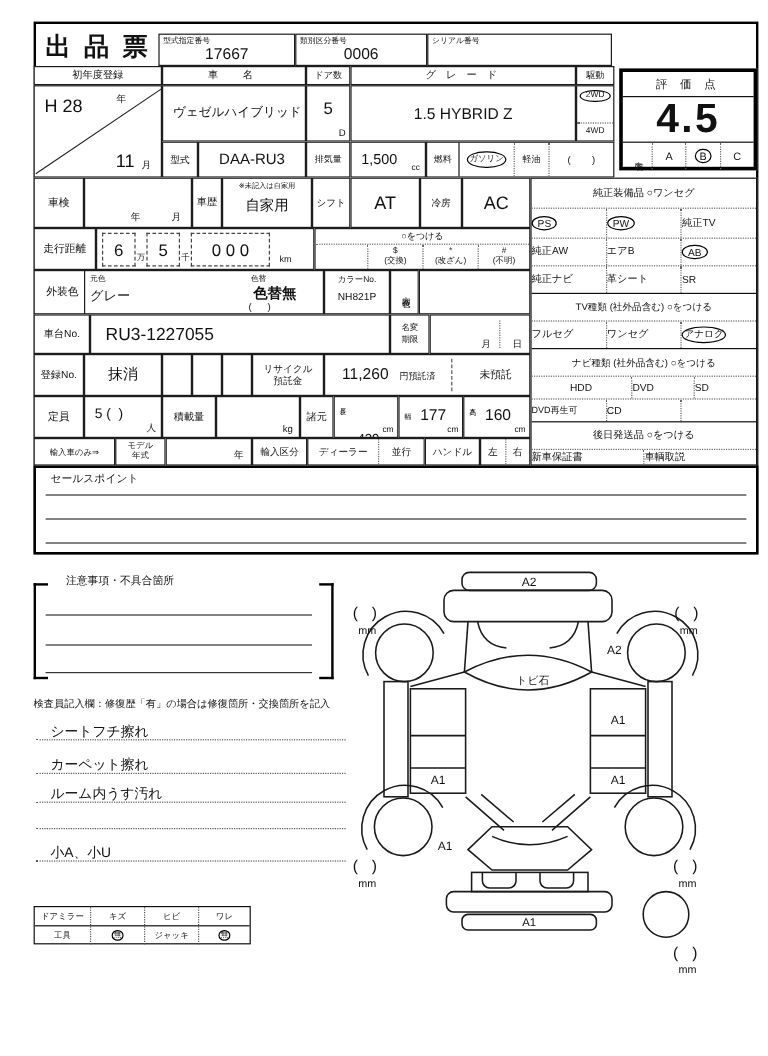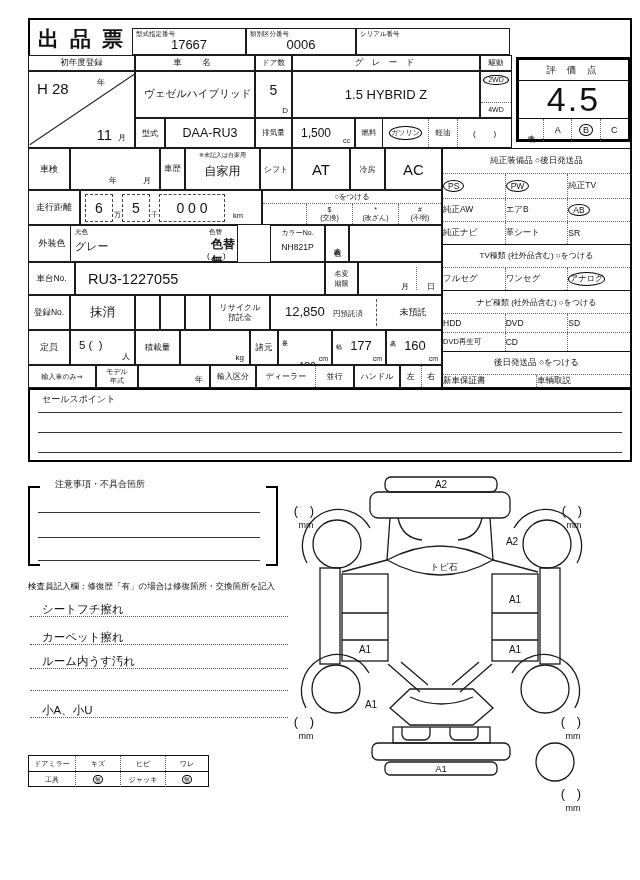--- a/index.html
+++ b/index.html
@@ -86,21 +86,21 @@
     <div class="ctr" style="width:26px;border-right:1px solid #1c1c1c;font-size:7.5px;">燃料</div>
     <div class="ctr" style="width:45px;">
       <span class="circ" style="font-size:7px;padding:2px 1px;">ガソリン</span>
     </div>
     <div class="ctr" style="width:28px;border-left:1px dotted #666;font-size:7.5px;">軽油</div>
     <div class="ctr pre" style="flex:1;border-left:1px dotted #666;font-size:8px;">(        )</div>
   </div>
 
   <div class="nb" style="left:516px;top:57px;width:115px;height:85px;border:3px solid #000;background:#fff;">
     <div class="ctr" style="height:20px;border-bottom:1px solid #111;font-size:9.5px;letter-spacing:4px;">評 価 点</div>
-    <div class="ctr" style="height:37px;font-size:34px;font-weight:normal;letter-spacing:2px;">4.5</div>
+    <div class="ctr" style="height:37px;font-size:34px;font-weight:bold;letter-spacing:2px;">4.5</div>
     <div style="height:22px;border-top:1px solid #111;display:flex;">
       <div class="ctr vert" style="width:24px;font-size:7px;">内装</div>
       <div class="ctr" style="flex:1;border-left:1px dotted #666;font-size:9px;">A</div>
       <div class="ctr" style="flex:1;border-left:1px dotted #666;">
         <span class="circ" style="font-size:9px;padding:0 3px;">B</span>
       </div>
       <div class="ctr" style="flex:1;border-left:1px dotted #666;font-size:9px;">C</div>
     </div>
   </div>
 
@@ -141,21 +141,21 @@
           <span>(改ざん)</span>
       </div>
       <div class="ctr" style="flex:1;border-left:1px dotted #666;flex-direction:column;font-size:7px;line-height:1.1;">
         <span>#</span>
           <span>(不明)</span>
       </div>
     </div>
   </div>
 
   <div class="cl ctr" style="left:28px;top:225px;width:48px;height:37px;font-size:9px;">外装色</div>
-  <div class="cl" style="left:70px;top:225px;width:168px;height:37px;">
+  <div class="cl" style="left:70px;top:225px;width:200px;height:37px;">
     <span class="nb" style="left:4px;top:2px;font-size:6.5px;">元色</span>
     <span class="nb" style="left:4px;top:13px;font-size:11px;">グレー</span>
     <span class="nb" style="left:138px;top:2px;font-size:6.5px;">色替</span>
     <span class="nb" style="left:140px;top:10px;font-size:12px;font-weight:bold;">色替無</span>
     <span class="nb pre" style="left:136px;top:25px;font-size:8px;">(      )</span>
   </div>
   <div class="cl" style="left:270px;top:225px;width:55px;height:37px;">
     <div class="nb ctr" style="left:0;top:2px;width:100%;font-size:7px;">カラーNo.</div>
     <div class="nb ctr" style="left:0;top:16px;width:100%;font-size:8.5px;">NH821P</div>
   </div>
@@ -174,21 +174,21 @@
   </div>
 
   <div class="cl ctr" style="left:28px;top:295px;width:42px;height:35px;font-size:8.5px;">登録No.</div>
   <div class="cl ctr" style="left:70px;top:295px;width:65px;height:35px;font-size:12.5px;">抹消</div>
   <div class="cl" style="left:135px;top:295px;width:25px;height:35px;"></div>
   <div class="cl" style="left:160px;top:295px;width:25px;height:35px;"></div>
   <div class="cl" style="left:185px;top:295px;width:25px;height:35px;"></div>
   <div class="cl ctr" style="left:210px;top:295px;width:60px;height:35px;font-size:8px;padding:0 6px;line-height:1.25;">リサイクル預託金</div>
   <div class="cl" style="left:270px;top:295px;width:172px;height:35px;">
     <div class="nb" style="left:105px;top:3px;bottom:3px;border-left:1px dashed #555;"></div>
-    <span class="nb" style="left:14px;top:8px;font-size:13px;">12,850</span>
+    <span class="nb" style="left:14px;top:8px;font-size:13px;">11,260</span>
     <span class="nb" style="left:62px;top:13px;font-size:7.5px;">円預託済</span>
     <div class="nb ctr" style="left:105px;top:0;width:74px;height:100%;font-size:9px;">未預託</div>
   </div>
 
   <div class="cl ctr" style="left:28px;top:330px;width:42px;height:35px;font-size:9px;">定員</div>
   <div class="cl" style="left:70px;top:330px;width:65px;height:35px;">
     <span class="nb pre" style="left:8px;top:8px;font-size:11.5px;">5 (  )</span>
     <span class="nb" style="right:4px;bottom:2px;font-size:8px;">人</span>
   </div>
   <div class="cl ctr" style="left:135px;top:330px;width:45px;height:35px;font-size:8.5px;">積載量</div>
@@ -222,21 +222,21 @@
     <div class="ctr" style="width:58px;font-size:8px;">ディーラー</div>
     <div class="ctr" style="flex:1;border-left:1px dotted #666;font-size:8px;">並行</div>
   </div>
   <div class="cl ctr" style="left:354px;top:365px;width:46px;height:23px;font-size:8px;">ハンドル</div>
   <div class="cl" style="left:400px;top:365px;width:42px;height:23px;display:flex;">
     <div class="ctr" style="flex:1;font-size:8px;">左</div>
     <div class="ctr" style="flex:1;border-left:1px dotted #666;font-size:8px;">右</div>
   </div>
 
   <div class="optbox" style="left:442px;top:148px;width:189px;height:240px;">
-    <div class="opthead" style="height:24px;border-top:none;font-size:8.5px;">純正装備品 ○後日発送品</div>
+    <div class="opthead" style="height:24px;border-top:none;font-size:8.5px;">純正装備品 ○ワンセグ</div>
     <div class="optrow" style="height:24px;">
       <div class="oc">
           <span class="circ" style="font-size:8.5px;">PS</span>
         </div>
       <div class="oc">
           <span class="circ" style="font-size:8.5px;">PW</span>
         </div>
       <div class="oc" style="font-size:8.5px;">純正TV</div>
     </div>
     <div class="optrow" style="height:22px;">
@@ -253,21 +253,21 @@
     </div>
     <div class="opthead" style="height:22px;font-size:8px;">TV種類 (社外品含む) ○をつける</div>
     <div class="optrow" style="height:23px;">
       <div class="oc" style="font-size:8.5px;">フルセグ</div>
       <div class="oc" style="font-size:8.5px;">ワンセグ</div>
       <div class="oc">
           <span class="circ" style="font-size:8px;padding:1px 1px;">アナログ</span>
         </div>
     </div>
     <div class="opthead" style="height:22px;font-size:8px;">ナビ種類 (社外品含む) ○をつける</div>
-    <div class="optrow" style="height:18px;">
+    <div class="optrow" style="height:18px;padding-left:32px;">
       <div class="oc" style="font-size:8.5px;">HDD</div>
       <div class="oc" style="font-size:8.5px;">DVD</div>
       <div class="oc" style="font-size:8.5px;">SD</div>
     </div>
     <div class="optrow" style="height:18px;">
       <div class="oc" style="font-size:7.5px;">DVD再生可</div>
       <div class="oc" style="font-size:8.5px;">CD</div>
       <div class="oc"></div>
     </div>
     <div class="opthead" style="height:22px;font-size:8.5px;">後日発送品 ○をつける</div>

